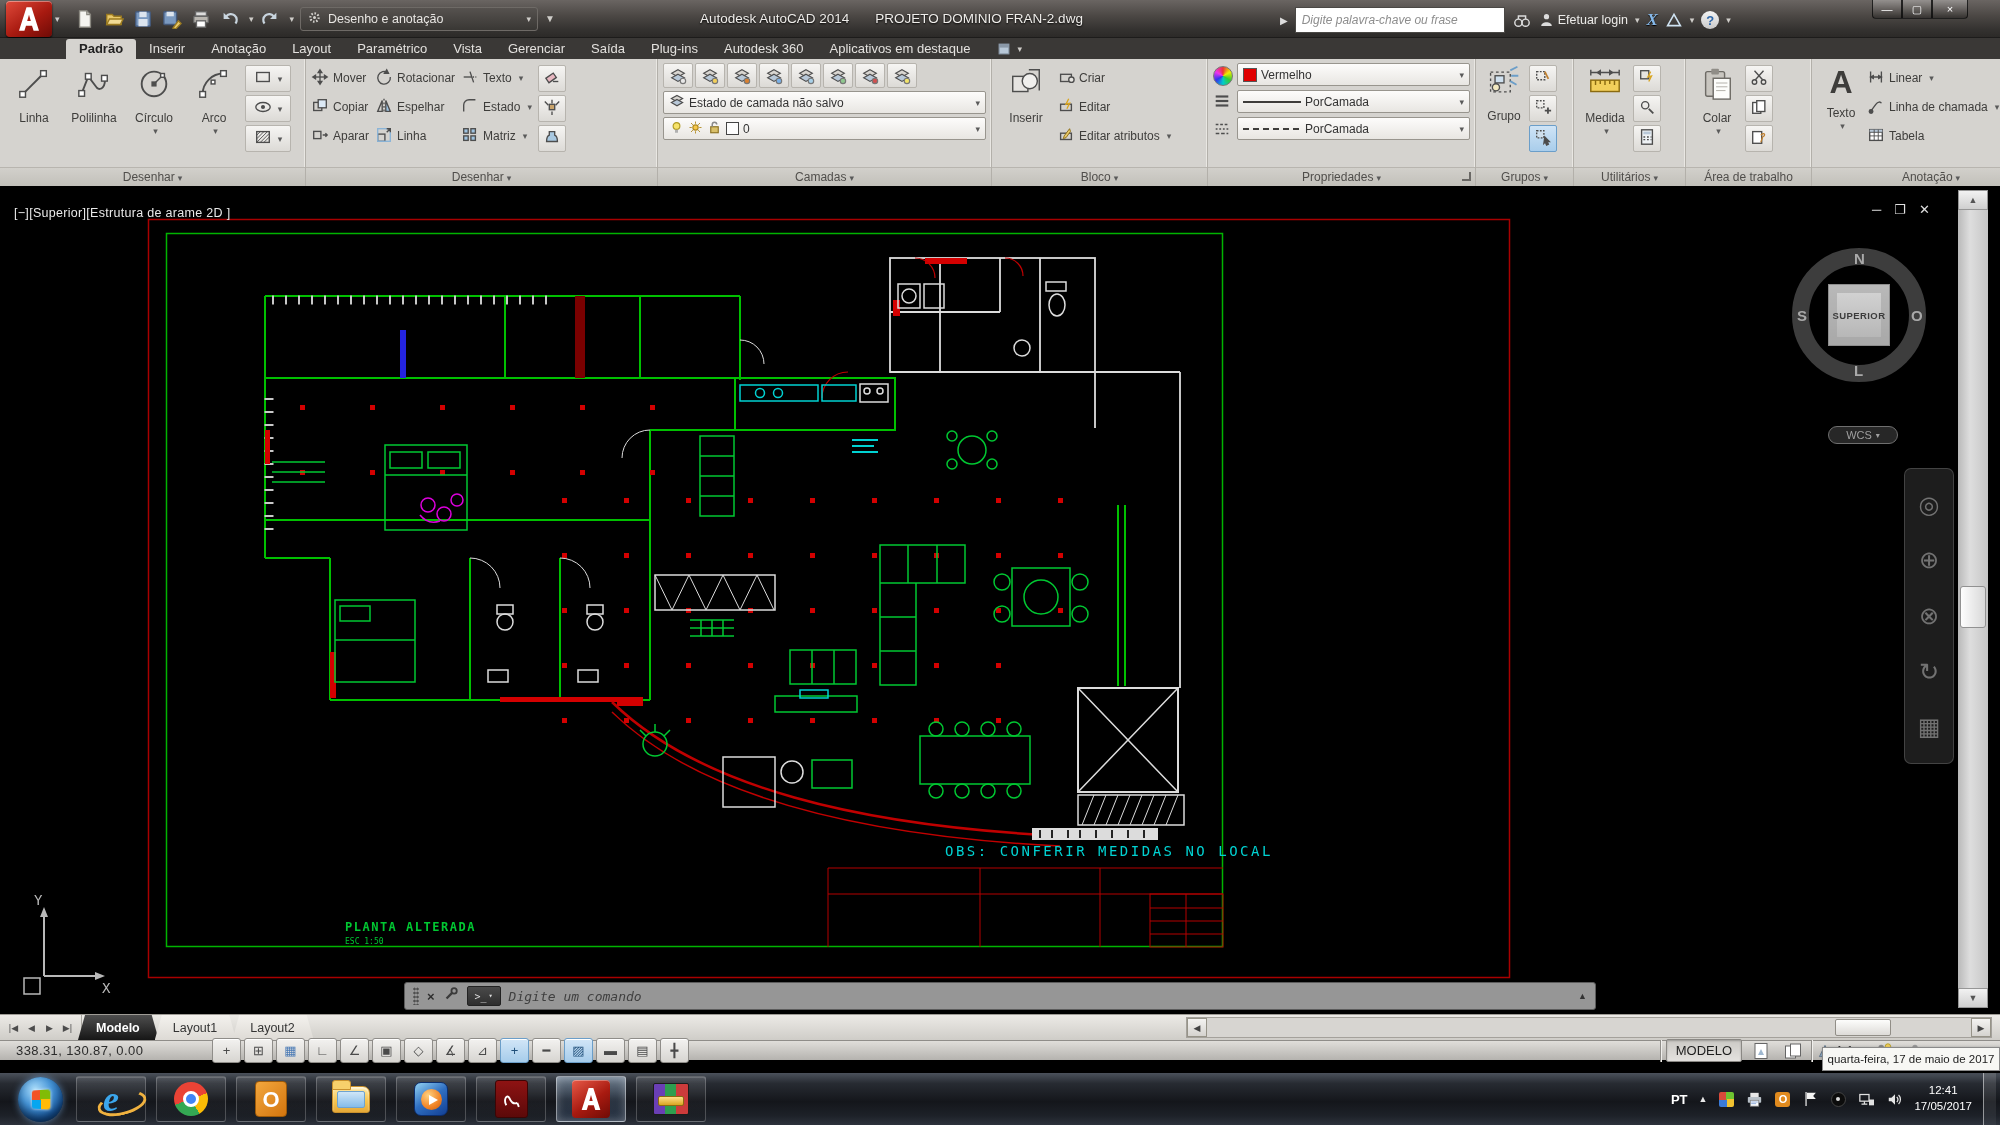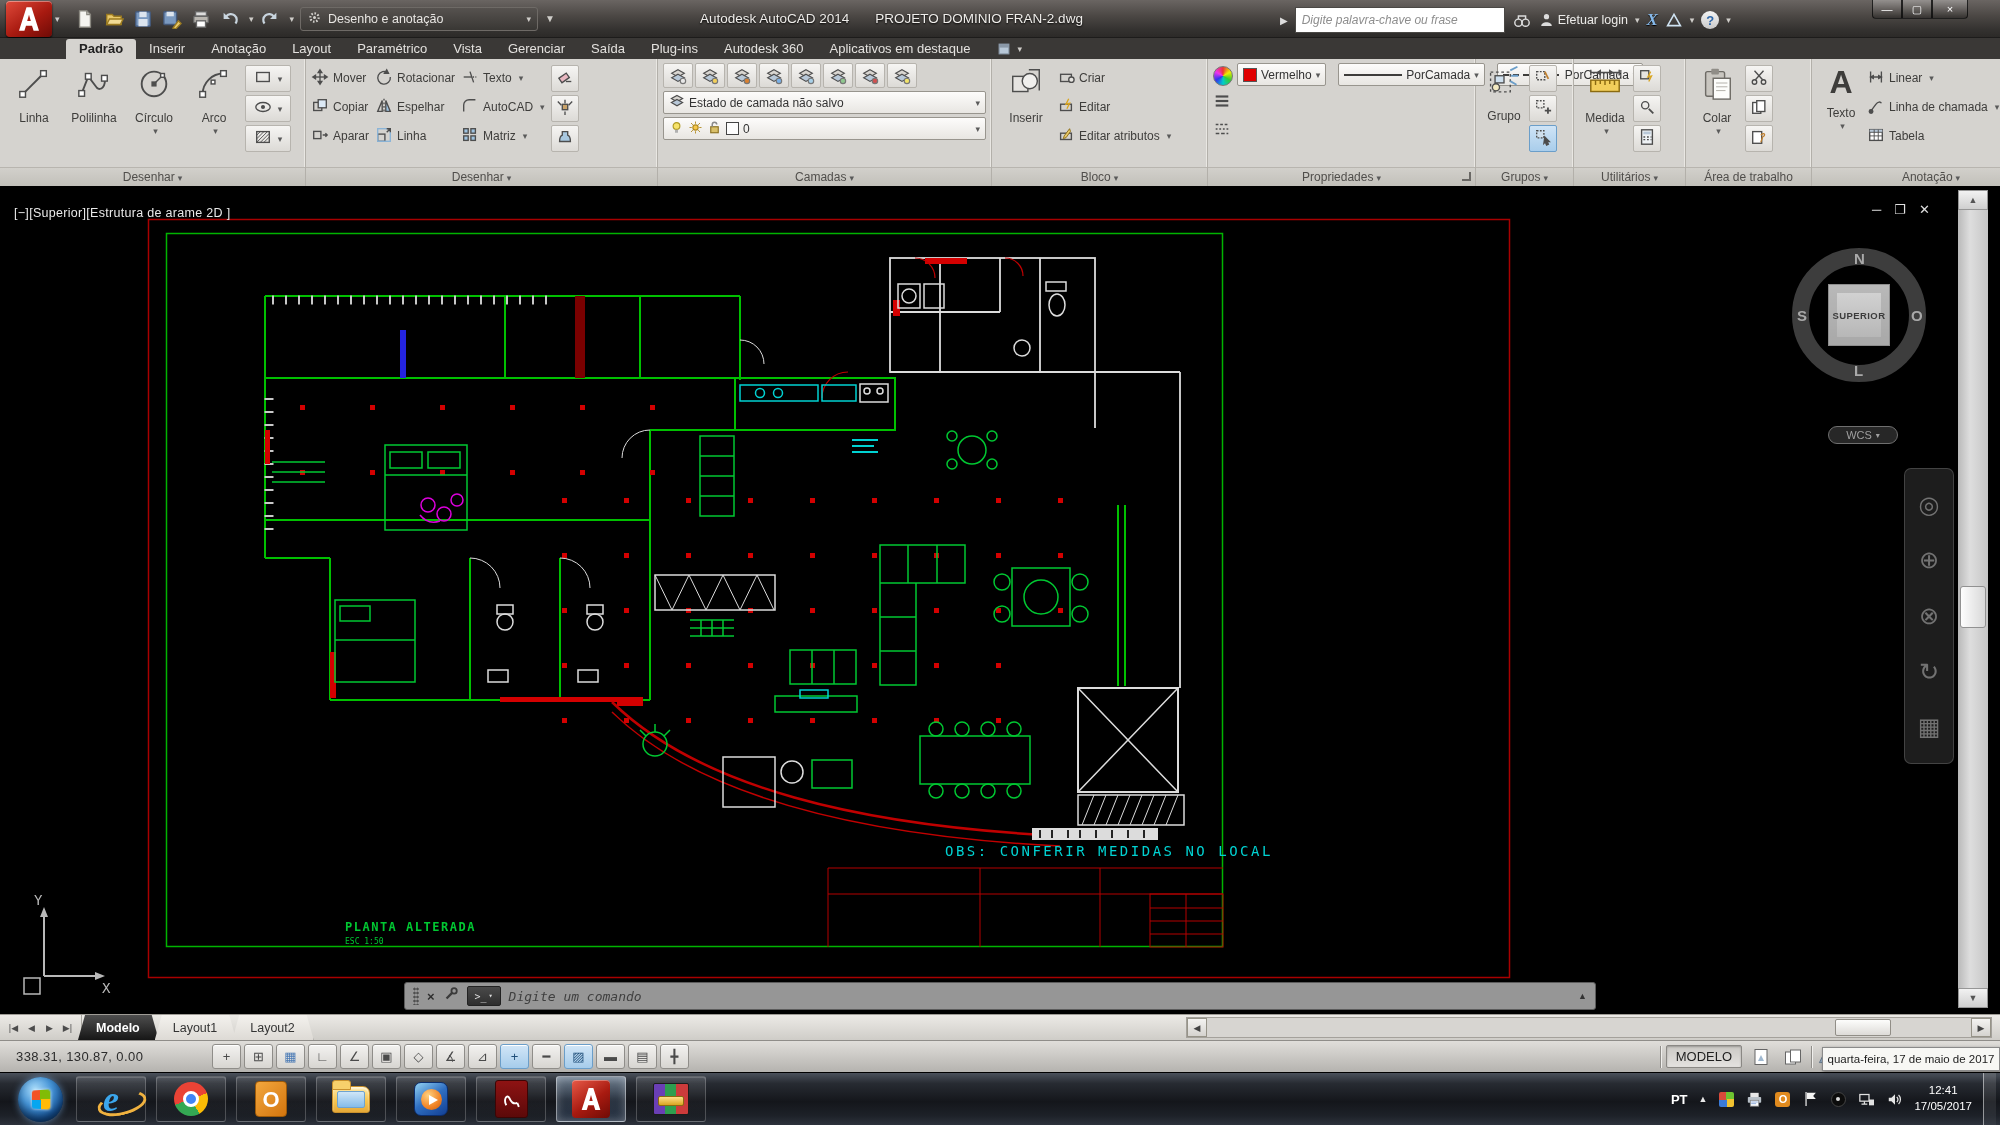--- a/index.html
+++ b/index.html
@@ -49,21 +49,21 @@
 .minibtn.pressed{background:linear-gradient(#cfe4f6,#a9cdeb);border-color:#6b9ec9}
 .modcol{display:flex;flex-direction:column;gap:5px;padding-top:3px;margin-right:4px}
 .moditem{display:flex;align-items:center;gap:4px;height:24px;font-size:12px;color:#3e3d3b;white-space:nowrap}
 .camwrap{display:flex;flex-direction:column;width:100%;gap:3px}
 .camicons{display:flex;gap:2px}
 .camicons .minibtn{width:30px;height:25px}
 .camdd{height:23px;border:1px solid #98958e;border-radius:2px;background:linear-gradient(#fdfcfb,#e8e6e2);display:flex;align-items:center;gap:4px;font-size:12px;color:#333;padding:0 5px}
 .camdd .dd{margin-left:auto}
 .propwrap{display:flex;width:100%;gap:4px}
 .prop-left{display:flex;flex-direction:column;gap:6px;padding-top:3px}
-.prop-right{flex:1;display:flex;flex-direction:row;gap:12px}
+.prop-right{flex:1;display:flex;flex-direction:column;gap:4px}
 .colorwheel{width:20px;height:20px;border-radius:50%;background:conic-gradient(#e33,#ee0,#3c3,#0cc,#33e,#e3e,#e33);border:1px solid #777}
 .swatch-red{width:14px;height:14px;background:#e00000;border:1px solid #555}
 .swatch-white{width:13px;height:13px;background:#fdfdfd;border:1px solid #444}
 .lineseg{width:58px;height:2px;background:#3e3d3b}
 .lineseg.dashed{background:repeating-linear-gradient(90deg,#3e3d3b 0 6px,transparent 6px 10px)}
 .propdd{justify-content:flex-start}
 .launcher{position:absolute;right:4px;top:4px;width:9px;height:9px;border-right:2px solid #6a6865;border-bottom:2px solid #6a6865}
 .bigA{font-size:32px;font-weight:bold;color:#3e3d3b;line-height:34px;font-family:"Liberation Sans",sans-serif}
 
 
@@ -92,21 +92,21 @@
 #layoutrow{position:absolute;left:0;top:1014px;width:2000px;height:26px;background:linear-gradient(#eceae6,#cfcdc8);border-top:1px solid #9e9b95;display:flex;align-items:stretch}
 #ltnav{display:flex;align-items:center;gap:1px;padding:0 5px;border-right:1px solid #aaa7a1}
 .ltnavbtn{width:17px;height:18px;font-size:9px;color:#4c4c4c;display:flex;align-items:center;justify-content:center}
 .ltab{padding:0 18px;display:flex;align-items:center;font-size:12.5px;color:#333;clip-path:polygon(7px 0,calc(100% - 7px) 0,100% 100%,0 100%);margin-left:-4px;background:linear-gradient(#f4f2ee,#dddad5);border-right:1px solid #a8a5a0}
 .ltab.active{background:linear-gradient(#4e4e4e,#161616);color:#fff;font-weight:bold}
 #hscroll{position:absolute;left:1186px;top:2px;width:806px;height:21px;background:#d7d5d1;border:1px solid #a4a19b}
 .harrow{position:absolute;top:0;width:20px;height:19px;background:linear-gradient(#f4f3f1,#d5d3cf);border:1px solid #969388;color:#444;font-size:9px;display:flex;align-items:center;justify-content:center}
 #hthumb{position:absolute;left:648px;top:1px;width:56px;height:17px;background:linear-gradient(#fdfdfc,#dddbd7);border:1px solid #918e87;border-radius:2px}
 
 
-#statusbar{position:absolute;left:0;top:1040px;width:2000px;height:32px;background:linear-gradient(#e0deda,#b5b3af);border-top:1px solid #8f8d89;display:flex;align-items:center}
+#statusbar{position:absolute;left:0;top:1040px;width:2000px;height:20px;background:linear-gradient(#e0deda,#b5b3af);border-top:1px solid #8f8d89;display:flex;align-items:center}
 #coords{margin-left:16px;width:196px;font-size:13px;color:#2c2c2c;letter-spacing:.4px}
 #toggles{display:flex;gap:3px}
 .tog{width:29px;height:25px;border:1px solid #8f8d89;border-radius:3px;background:linear-gradient(#f3f2f0,#d7d5d1);box-shadow:inset 0 1px 0 #fff;display:flex;align-items:center;justify-content:center;font-size:13px;color:#4a4a4a}
 .tog.pressed{background:linear-gradient(#d2e6f7,#a6cceb);border-color:#6b9ec9;color:#1f4e79}
 #sb-right{margin-left:auto;display:flex;align-items:center;gap:5px;padding-right:8px}
 .sbsep{width:1px;height:22px;background:#908e8a;box-shadow:1px 0 0 #f0efec}
 #model-btn{border:1px solid #8a8884;border-radius:2px;background:linear-gradient(#cbc9c5,#e4e2df);box-shadow:inset 0 1px 2px rgba(0,0,0,.25);padding:3px 9px;font-size:13px;color:#1e1e1e}
 .sbbtn{width:27px;height:25px;border:1px solid transparent;border-radius:2px;display:flex;align-items:center;justify-content:center}
 #ann-scale{display:flex;align-items:center;gap:3px;font-size:12.5px;color:#2c2c2c}
 .faded{opacity:.75}
@@ -403,21 +403,21 @@
                   <line x1="13" y1="10" x2="17" y2="10" stroke-dasharray="1.5 1.5"></line>
                   <line x1="10" y1="4" x2="14" y2="16"></line>
                 </svg></span>
               <span>Texto</span>
               <span class="dd">▾</span>
             </div>
             <div class="moditem">
               <span><svg width="18" height="18" viewBox="0 0 20 20" fill="none" stroke="#4d4d4d" stroke-width="1.5">
                   <path d="M3 16 V9 A6 6 0 0 1 9 3 H16"></path>
                 </svg></span>
-              <span>AutoCAD</span>
+              <span>Estado</span>
               <span class="dd">▾</span>
             </div>
             <div class="moditem">
               <span><svg width="18" height="18" viewBox="0 0 20 20" fill="none" stroke="#4d4d4d" stroke-width="1.5">
                   <rect x="3" y="3" width="5" height="5" fill="#9fc3e0"></rect>
                   <rect x="11" y="3" width="5" height="5" fill="#9fc3e0"></rect>
                   <rect x="3" y="11" width="5" height="5" fill="#9fc3e0"></rect>
                   <rect x="11" y="11" width="5" height="5" fill="#9fc3e0"></rect>
                 </svg></span>
               <span>Matriz</span>

